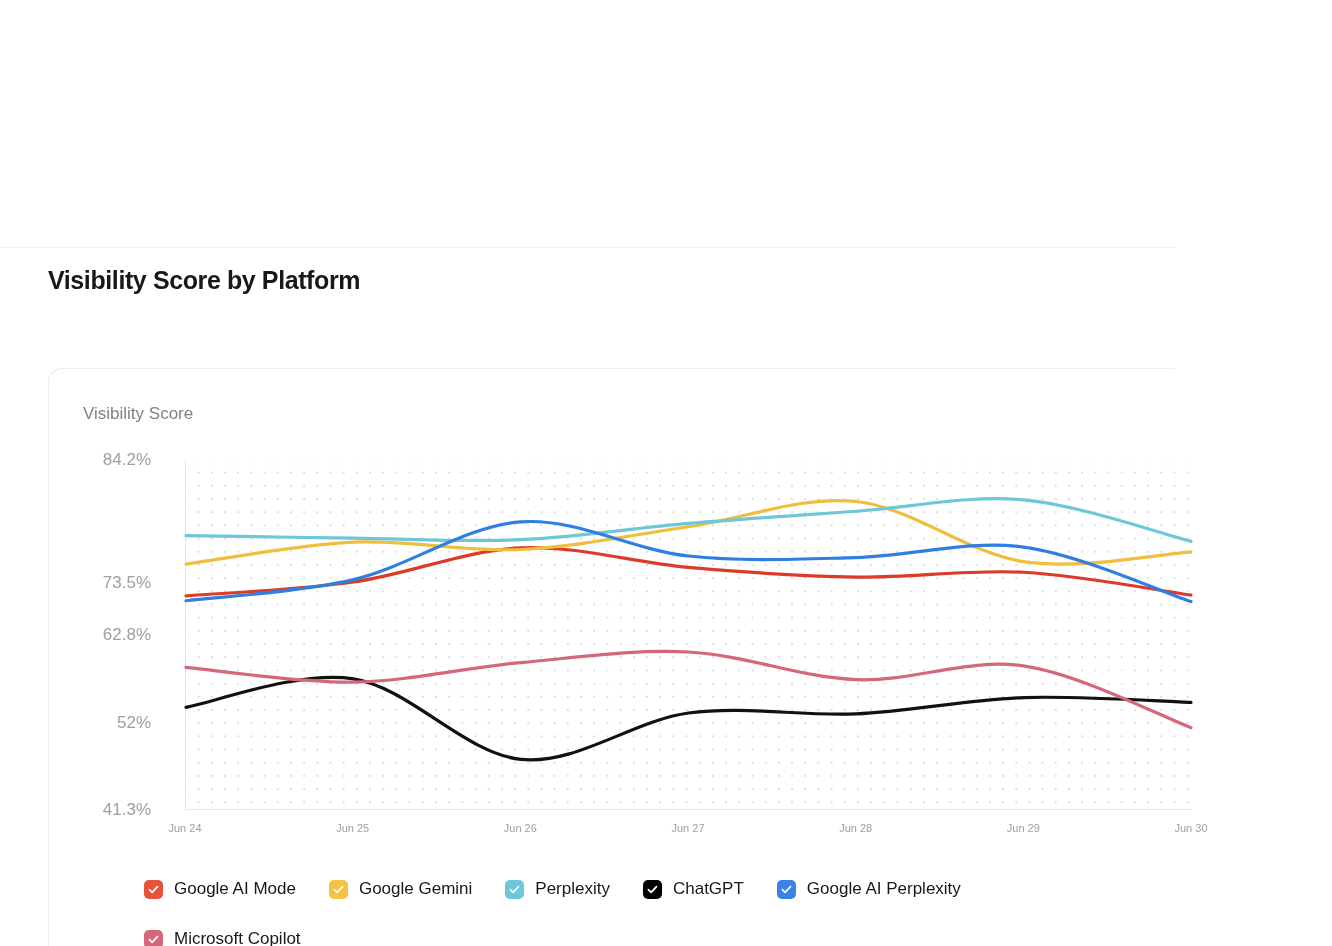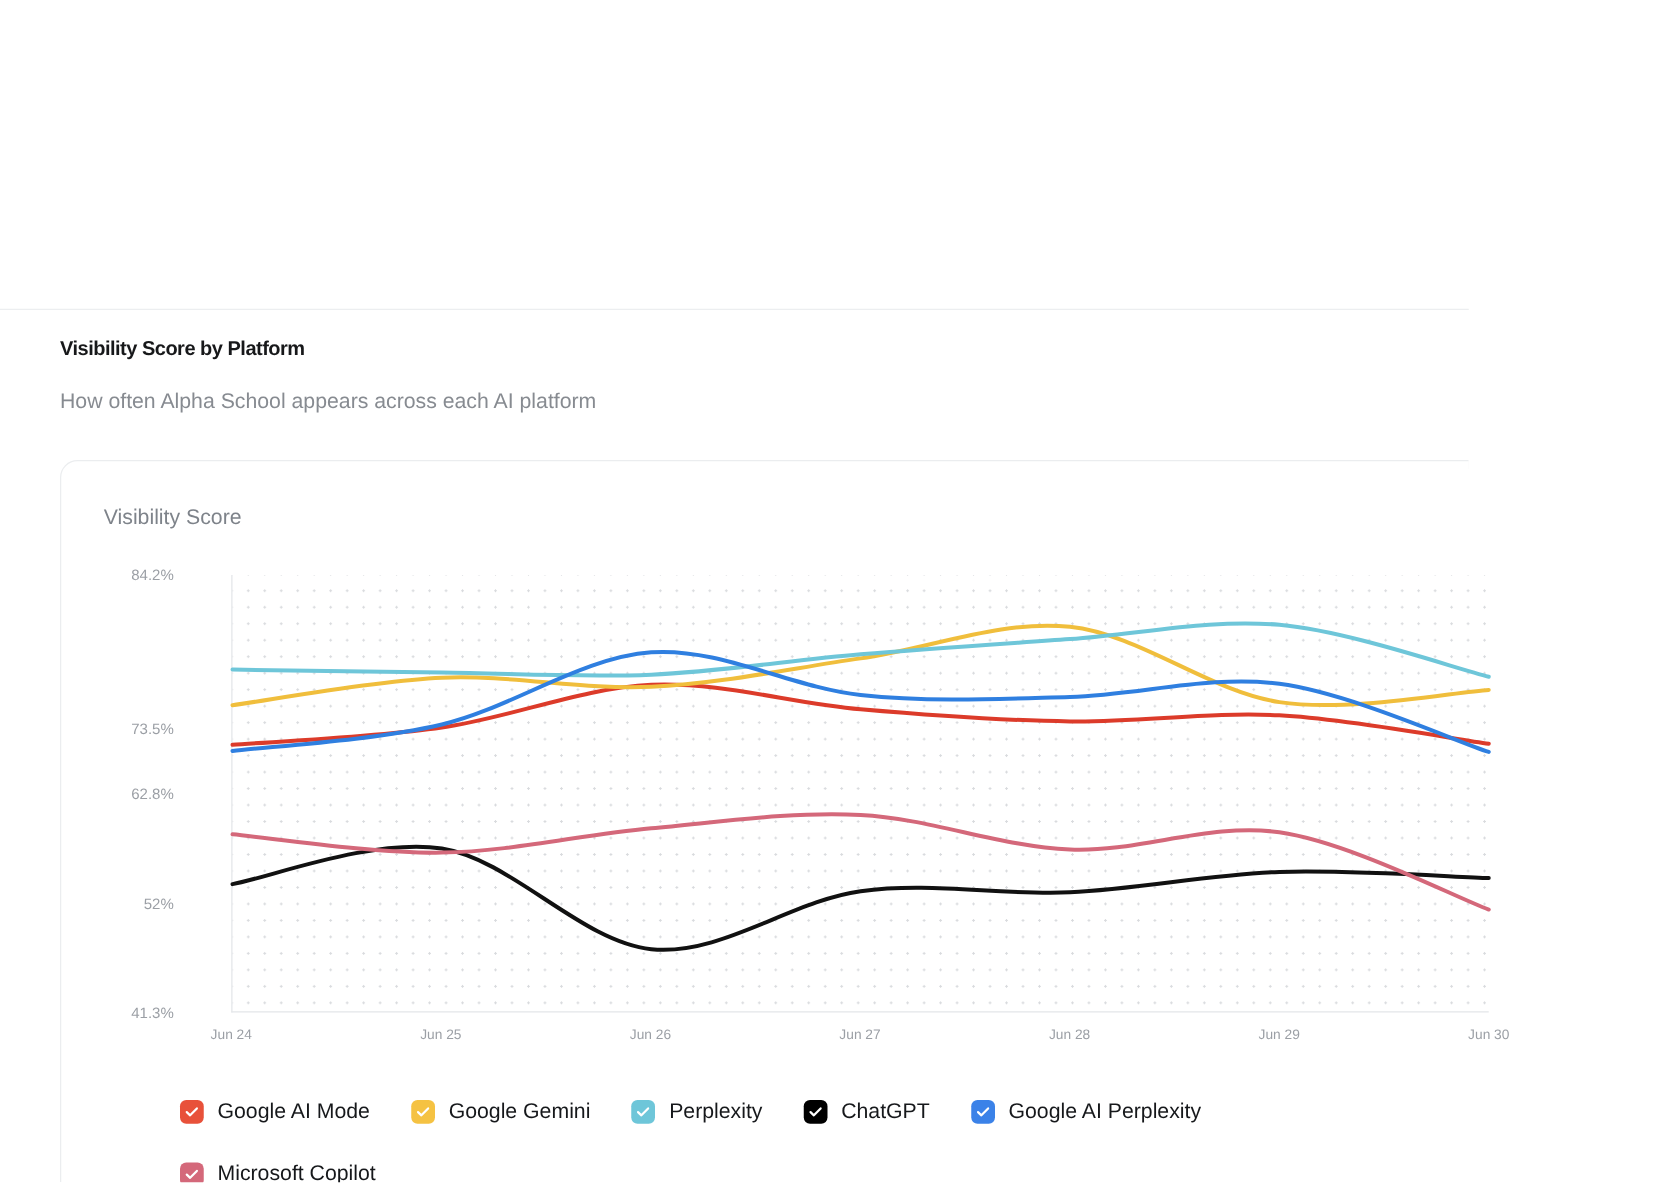--- a/index.html
+++ b/index.html
@@ -28,21 +28,21 @@
   }
 
   
   .section-header {
     position: absolute;
     left: 48px; top: 263px;
     width: 1100px;
   }
   .section-title {
     margin: 0;
-    font-size: 16px;
+    font-size: 25px;
     font-weight: 700;
     letter-spacing: -0.4px;
     color: #17181a;
     line-height: 34px;
   }
   .section-subtitle {
     margin: 0;
     padding-top: 12px;
     font-size: 17px;
     font-weight: 400;
@@ -79,23 +79,23 @@
     height: 400px;
   }
   .y-axis-labels {
     position: absolute;
     left: 0; top: 0;
     width: 88px;
     height: 350px;
   }
   .y-tick {
     position: absolute;
-    right: 32px;
+    right: 20px;
     transform: translateY(-50%);
-    font-size: 12px;
+    font-size: 17px;
     color: #9b9fa5;
     white-space: nowrap;
   }
   .plot-area {
     position: absolute;
     left: 102px;
     top: 0;
     width: 1006px;
     height: 350px;
     border-left: 1px solid #e4e6e9;
@@ -165,21 +165,20 @@
 </style>
 </head>
 <body>
 
 <div id="root">
 
   <div class="top-divider"></div>
 
   <div class="section-header">
     <h1 class="section-title">Visibility Score by Platform</h1>
-    <p class="section-subtitle">How often Alpha School appears across each AI platform</p>
   </div>
 
   <div class="chart-card">
 
     <div class="card-label">Visibility Score</div>
 
     <div class="plot-wrap">
 
       <div class="y-axis-labels" id="y-axis-labels">
           <div class="y-tick" style="top: 0px;">84.2%</div>

